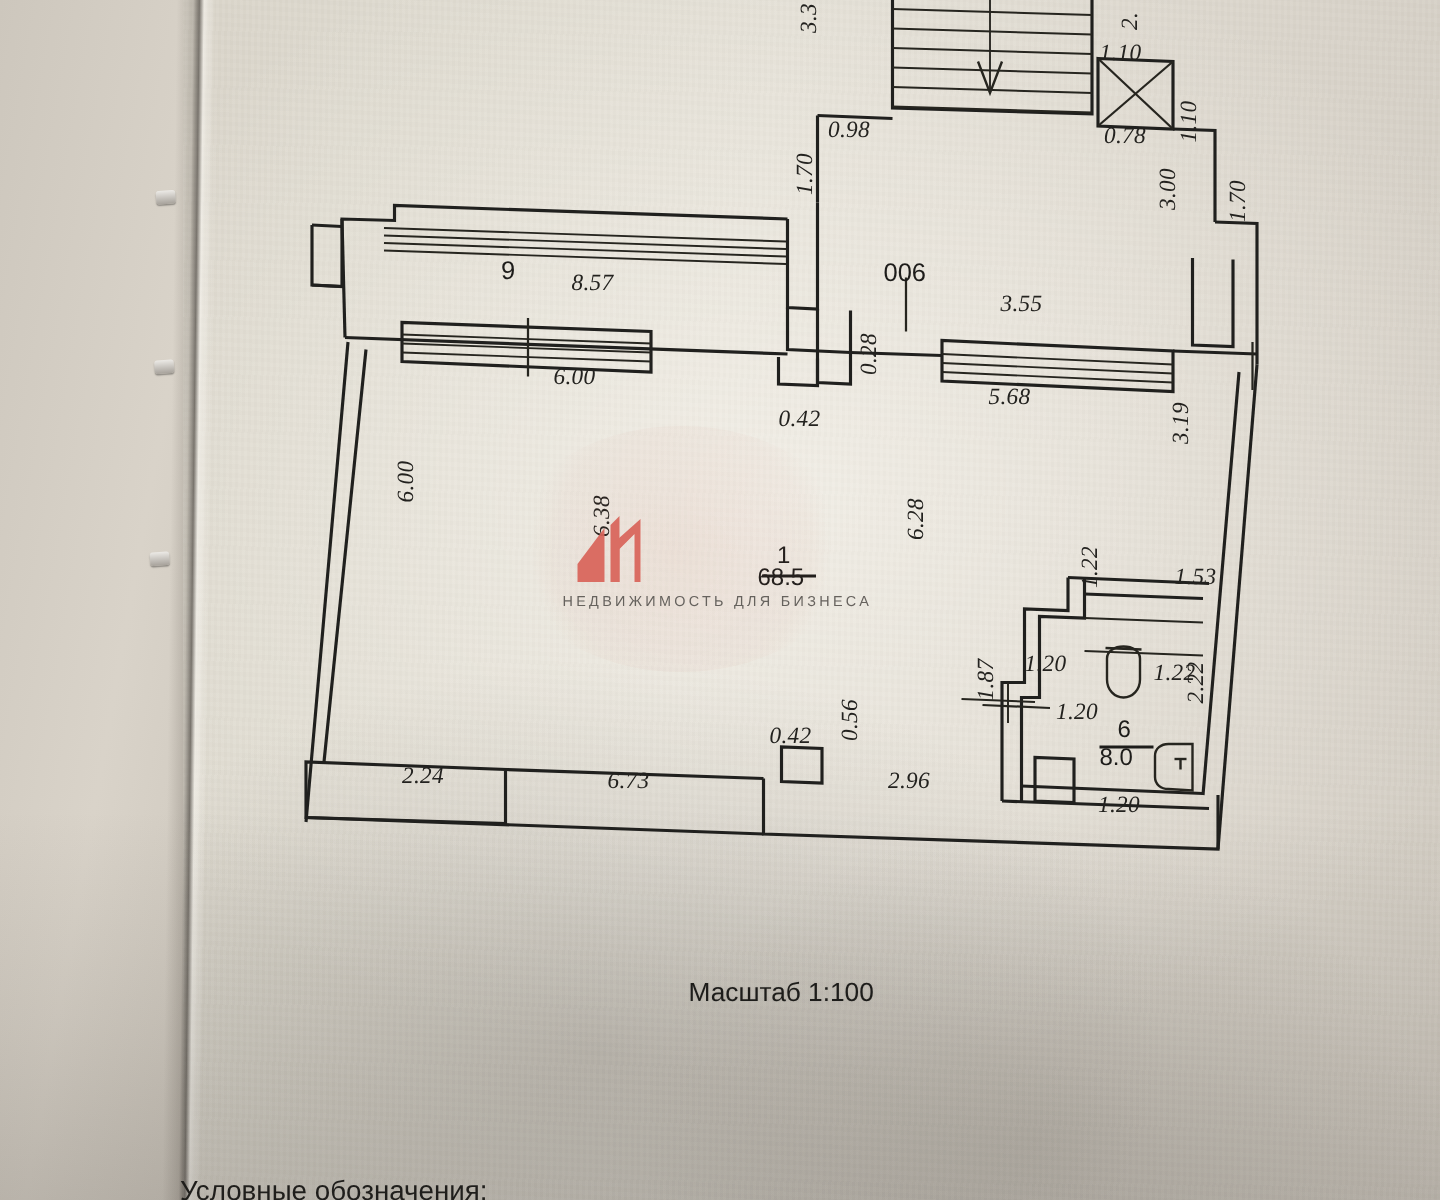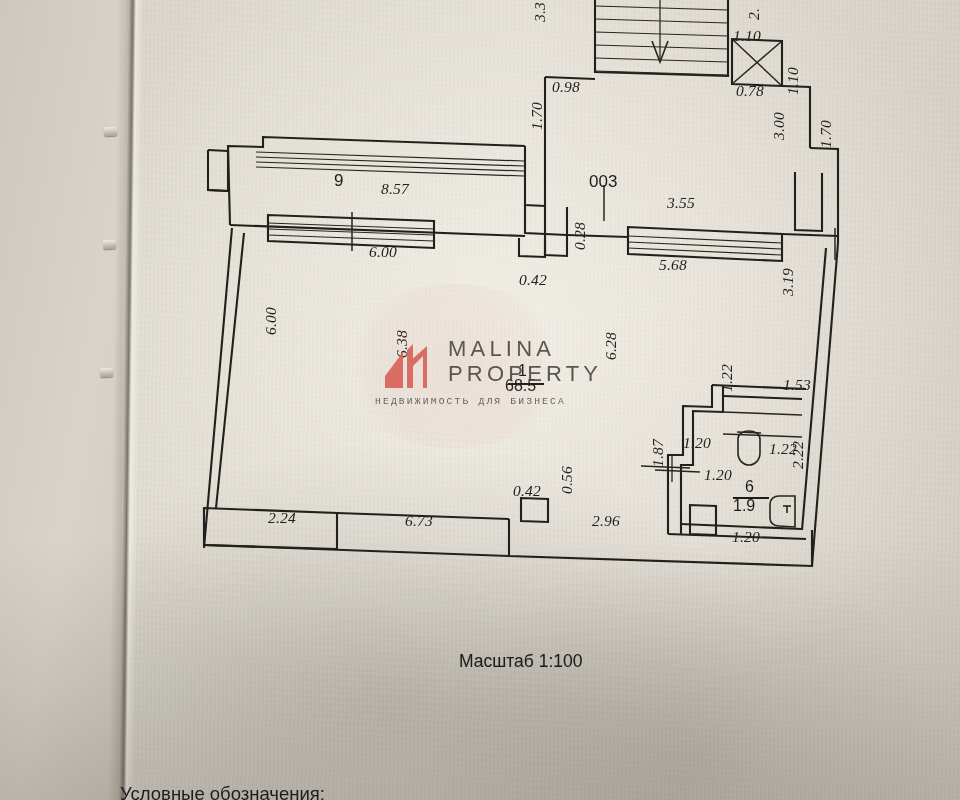--- a/index.html
+++ b/index.html
@@ -98,21 +98,21 @@
   }
   .wm-mark{position:absolute;left:53px;top:56px;}
   .wm-word{
     position:absolute;left:118px;top:50px;
     font-family:"Liberation Sans", sans-serif;
     font-size:22px;letter-spacing:4.2px;color:#4e4a46;line-height:25px;
   }
   .wm-word .l2{display:block;}
   .wm-sub{
     position:absolute;left:45px;top:110px;
-    font-family:Liberation Mono, monospace;
+    font-family:Liberation Sans, sans-serif;
     font-size:9.6px;letter-spacing:2.2px;color:#5c5854;white-space:nowrap;
   }
 </style>
 </head>
 <body>
 
 <div id="stage">
 
   <div class="paper"></div>
   <div class="paper-grain"></div>
@@ -278,41 +278,37 @@
   <div class="dim" style="left:732px;top:528px;">1.20</div>
   <div class="dim v" style="left:649px;top:467px;">1.87</div>
 
   <div class="dim" style="left:268px;top:509px;">2.24</div>
   <div class="dim" style="left:405px;top:512px;">6.73</div>
   <div class="dim" style="left:513px;top:482px;">0.42</div>
   <div class="dim v" style="left:558px;top:494px;">0.56</div>
   <div class="dim" style="left:592px;top:512px;">2.96</div>
 
   <div class="rmlabel" style="left:334px;top:171px;">9</div>
-  <div class="rmlabel" style="left:589px;top:172px;">003</div>
+  <div class="rmlabel" style="left:589px;top:172px;">006</div>
 
   <div class="rmnum" style="left:518px;top:362px;">1</div>
   <div style="position:absolute;left:508px;top:383px;width:36px;height:1.6px;background:#1d1c1a;"></div>
   <div class="rmarea" style="left:505px;top:377px;">68.5</div>
 
   <div class="rmnum" style="left:745px;top:478px;">6</div>
   <div style="position:absolute;left:733px;top:497px;width:36px;height:1.6px;background:#1d1c1a;"></div>
-  <div class="rmarea" style="left:733px;top:497px;">1.9</div>
+  <div class="rmarea" style="left:733px;top:497px;">8.0</div>
 
   <div class="wm">
     <div class="wm-circle"></div>
     <svg class="wm-mark" width="62" height="48" viewBox="0 0 62 48">
       <path d="M2,46 L2,34 L20,10 L20,46 L24,46 L24,8 L30,2 L30,46 Z" fill="#d9645a"></path>
       <path d="M30,46 L30,10 L48,10 L48,46 Z" fill="#d9645a" opacity="0"></path>
       <path d="M26,46 L26,20 L44,4 L44,46 L40,46 L40,14 L30,24 L30,46 Z" fill="#d9645a"></path>
     </svg>
-    <div class="wm-word">
-      <span class="l1">MALINA</span>
-      <span class="l2">PROPERTY</span>
-    </div>
     <div class="wm-sub">НЕДВИЖИМОСТЬ ДЛЯ БИЗНЕСА</div>
   </div>
 
   <div class="scale-text">Масштаб 1:100</div>
   <div class="legend-text">Условные обозначения:</div>
 
   <div class="lower-shadow"></div>
 </div>
 
 </body></html>

